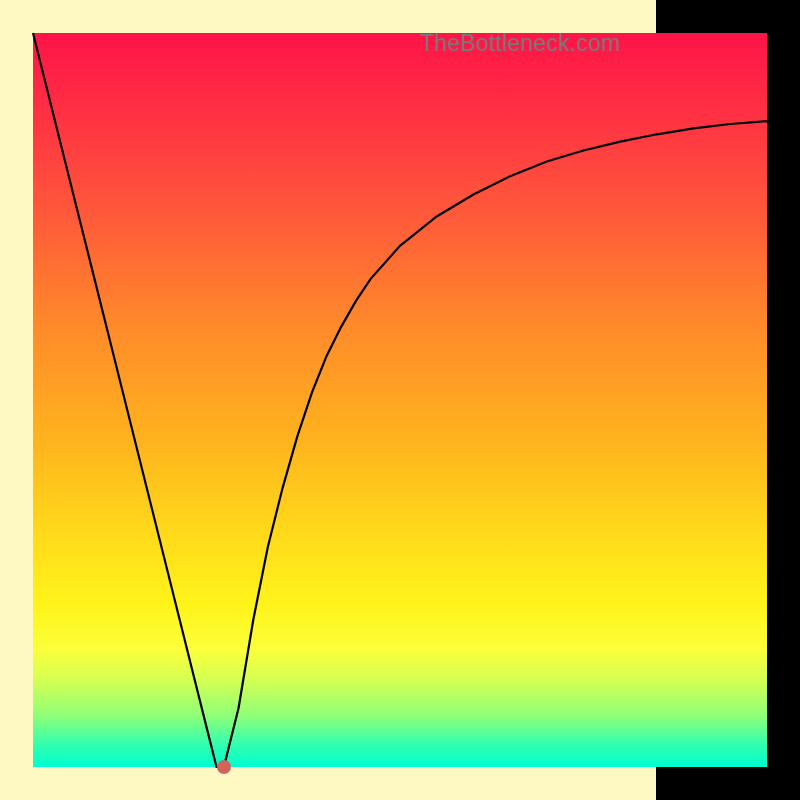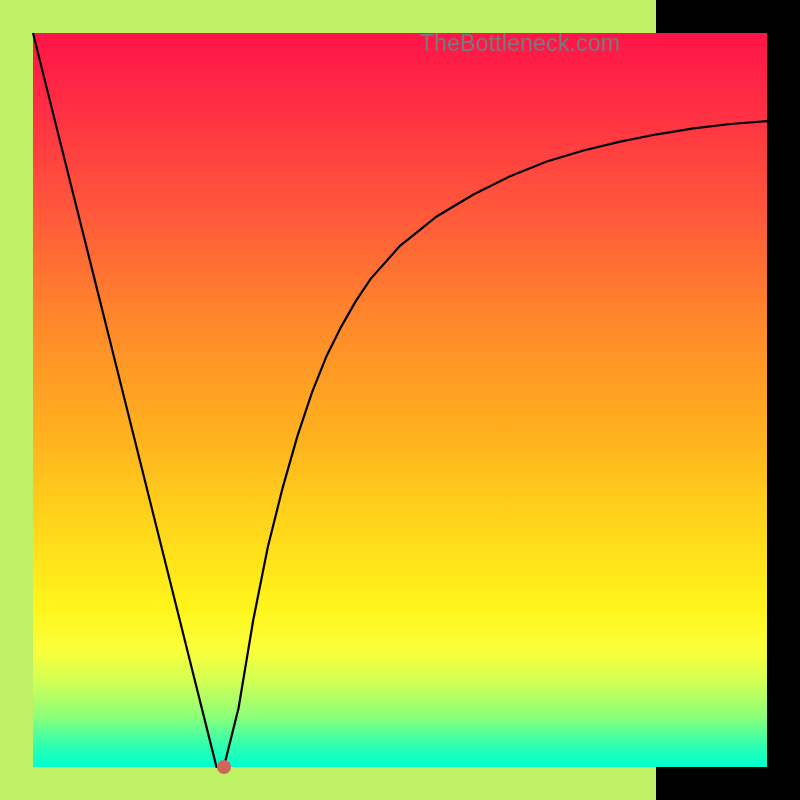--- a/index.html
+++ b/index.html
@@ -8,21 +8,21 @@
     width: 800px;
     height: 800px;
     overflow: hidden;
     font-family: Arial, Helvetica, sans-serif;
     background: #000;
   }
   .frame {
     position: relative;
     width: 656px;
     height: 800px;
-    background: #bef264;
+    background: #fef9c3;
     box-sizing: border-box;
   }
   .plot-area {
     position: absolute;
     left: 33px;
     top: 33px;
     width: 734px;
     height: 734px;
     
     background: linear-gradient(

